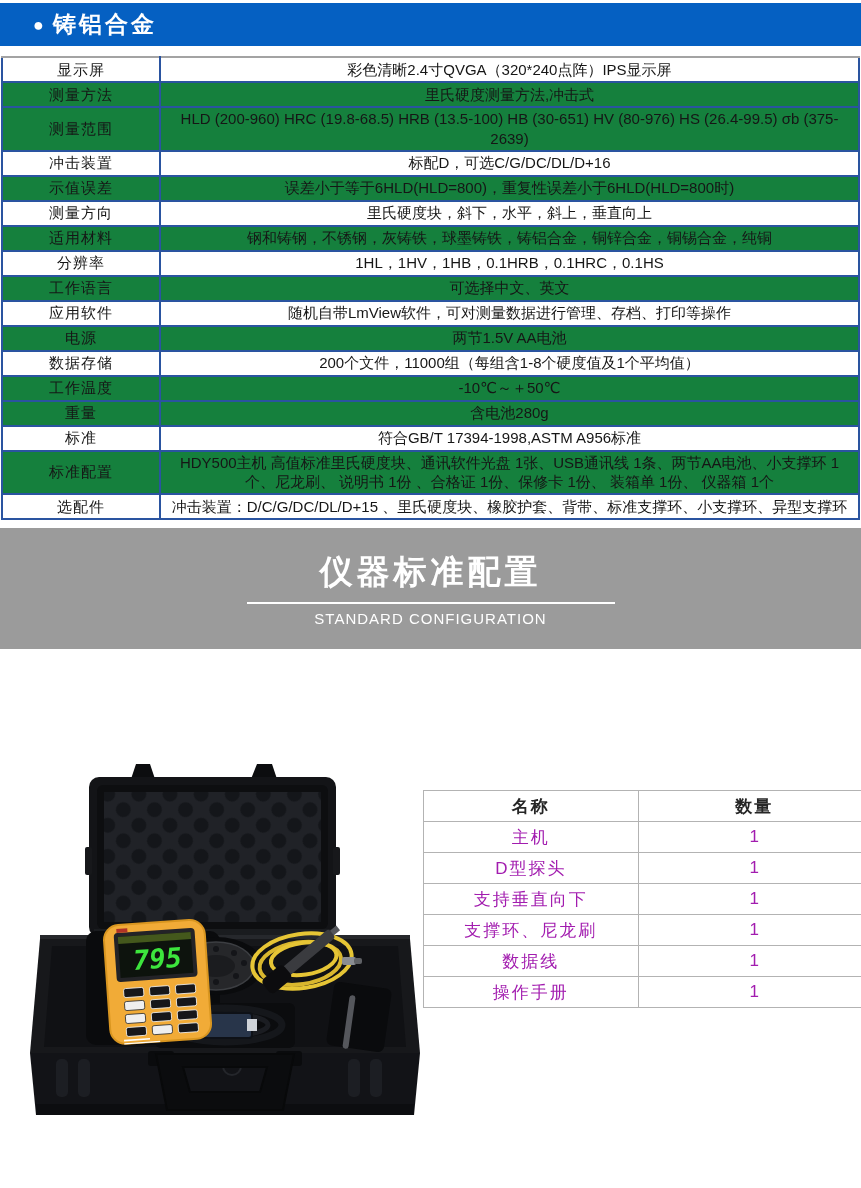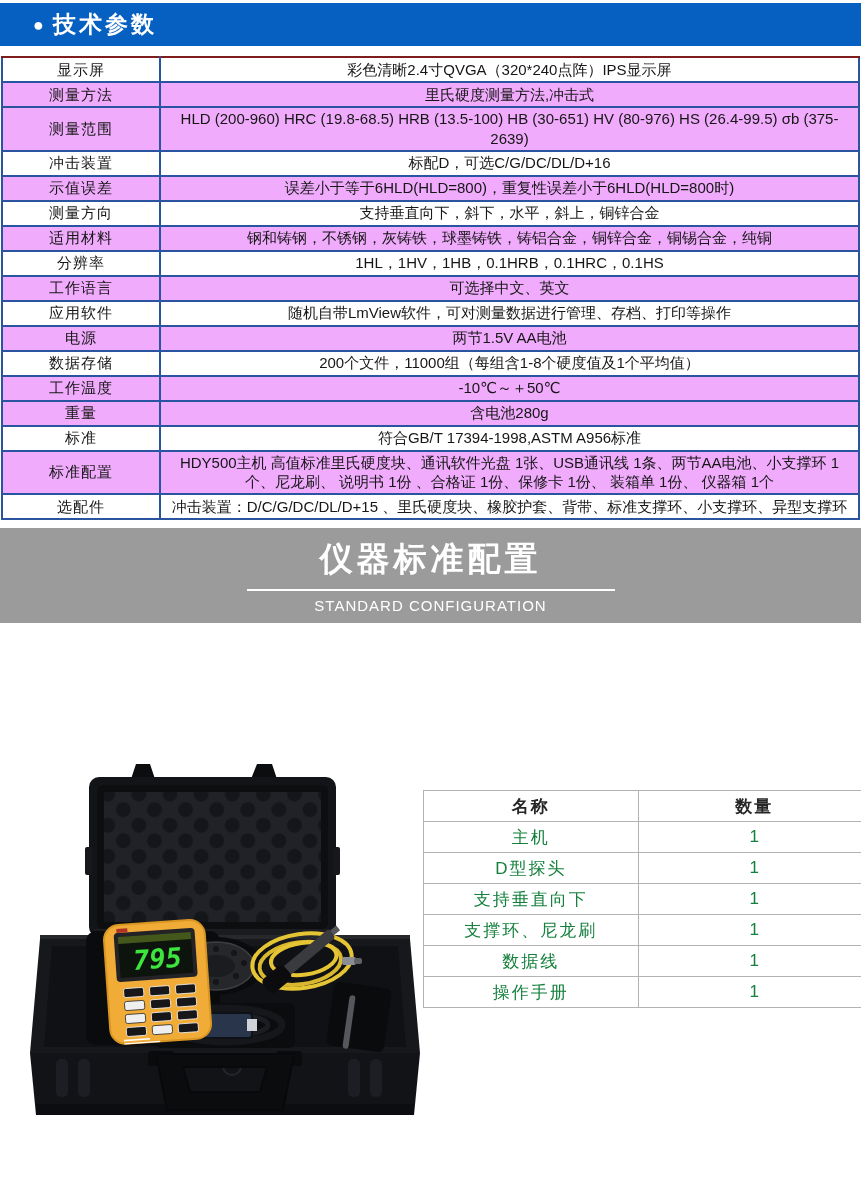--- a/index.html
+++ b/index.html
@@ -17,60 +17,60 @@
   }
   .sec-header .bullet{color:#fff;font-size:18px;margin-right:9px;line-height:1;}
   .sec-header .title{color:#fff;font-size:23px;font-weight:bold;letter-spacing:3px;}
 
   
   table.spec{
     width:859px;margin:10px auto 0 auto;border-collapse:collapse;table-layout:fixed;
     border:2px solid #2a54a0;
   }
   table.spec td{
-    border-top:2px solid #7f1d1d;border-bottom:2px solid #2a54a0;
+    border-top:2px solid #a3a3a3;border-bottom:2px solid #2a54a0;
     font-size:15px;color:#161616;text-align:center;
     padding:1px 10px;line-height:1.32;height:21px;
   }
   table.spec td.label{width:136px;border-right:2px solid #2a54a0;letter-spacing:1px;}
-  table.spec tr.shaded{background:#f0abfc;}
+  table.spec tr.shaded{background:#15803d;}
 
   
   .banner{
-    margin-top:8px;width:861px;height:95px;background:#9b9b9b;
+    margin-top:8px;width:861px;height:121px;background:#9b9b9b;
     display:flex;flex-direction:column;align-items:center;justify-content:center;
   }
   .banner .b-title{color:#ffffff;font-size:33px;font-weight:bold;letter-spacing:4px;}
   .banner .b-line{width:368px;height:2px;background:#ffffff;margin:7px 0 6px 0;}
   .banner .b-sub{color:#ffffff;font-size:15px;letter-spacing:1px;text-align:center;}
 
   
   .bottom{position:absolute;left:0;top:757px;width:861px;height:420px;}
   .photo{position:absolute;left:30px;top:3px;}
 
   table.config{
     position:absolute;left:423px;top:30px;width:448px;
     border-collapse:collapse;table-layout:fixed;
   }
   table.config td{
     border:1px solid #b3b3b3;text-align:center;
-    font-size:17px;color:#15803d;height:30px;letter-spacing:2px;padding:0 4px;
+    font-size:17px;color:#a21caf;height:30px;letter-spacing:2px;padding:0 4px;
   }
   table.config td.qty{letter-spacing:0;}
   table.config tr.head td{font-weight:bold;color:#262626;}
   table.config td:first-child{width:46%;}
 </style>
 </head>
 <body>
 
 <div class="page">
 
   <div class="sec-header">
     <span class="bullet">●</span>
-    <span class="title">技术参数</span>
+    <span class="title">铸铝合金</span>
   </div>
 
   <table class="spec">
     <tbody>
         <tr>
           <td class="label">显示屏</td>
           <td>彩色清晰2.4寸QVGA（320*240点阵）IPS显示屏</td>
         </tr>
         <tr class="shaded">
           <td class="label">测量方法</td>
@@ -83,21 +83,21 @@
         <tr>
           <td class="label">冲击装置</td>
           <td>标配D，可选C/G/DC/DL/D+16</td>
         </tr>
         <tr class="shaded">
           <td class="label">示值误差</td>
           <td>误差小于等于6HLD(HLD=800)，重复性误差小于6HLD(HLD=800时)</td>
         </tr>
         <tr>
           <td class="label">测量方向</td>
-          <td>支持垂直向下，斜下，水平，斜上，铜锌合金</td>
+          <td>里氏硬度块，斜下，水平，斜上，垂直向上</td>
         </tr>
         <tr class="shaded">
           <td class="label">适用材料</td>
           <td>钢和铸钢，不锈钢，灰铸铁，球墨铸铁，铸铝合金，铜锌合金，铜锡合金，纯铜</td>
         </tr>
         <tr>
           <td class="label">分辨率</td>
           <td>1HL，1HV，1HB，0.1HRB，0.1HRC，0.1HS</td>
         </tr>
         <tr class="shaded">

